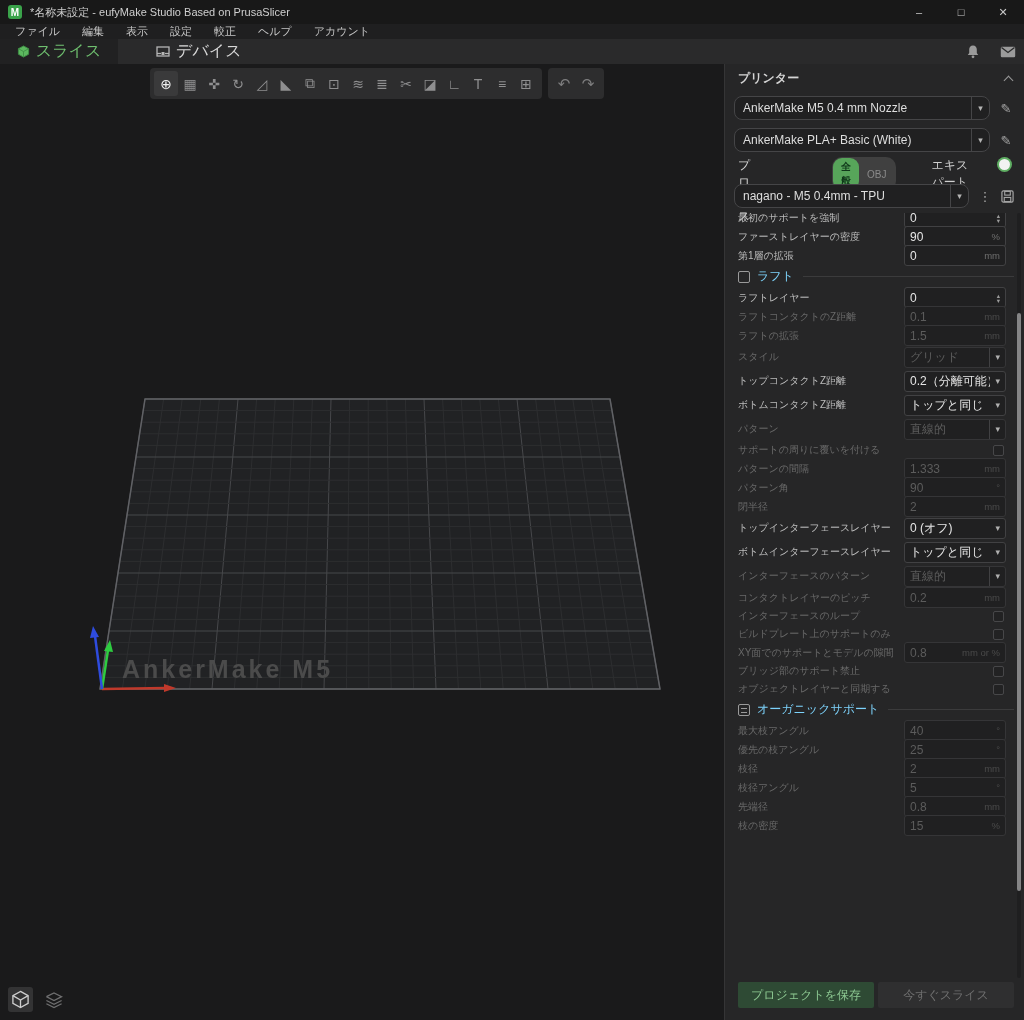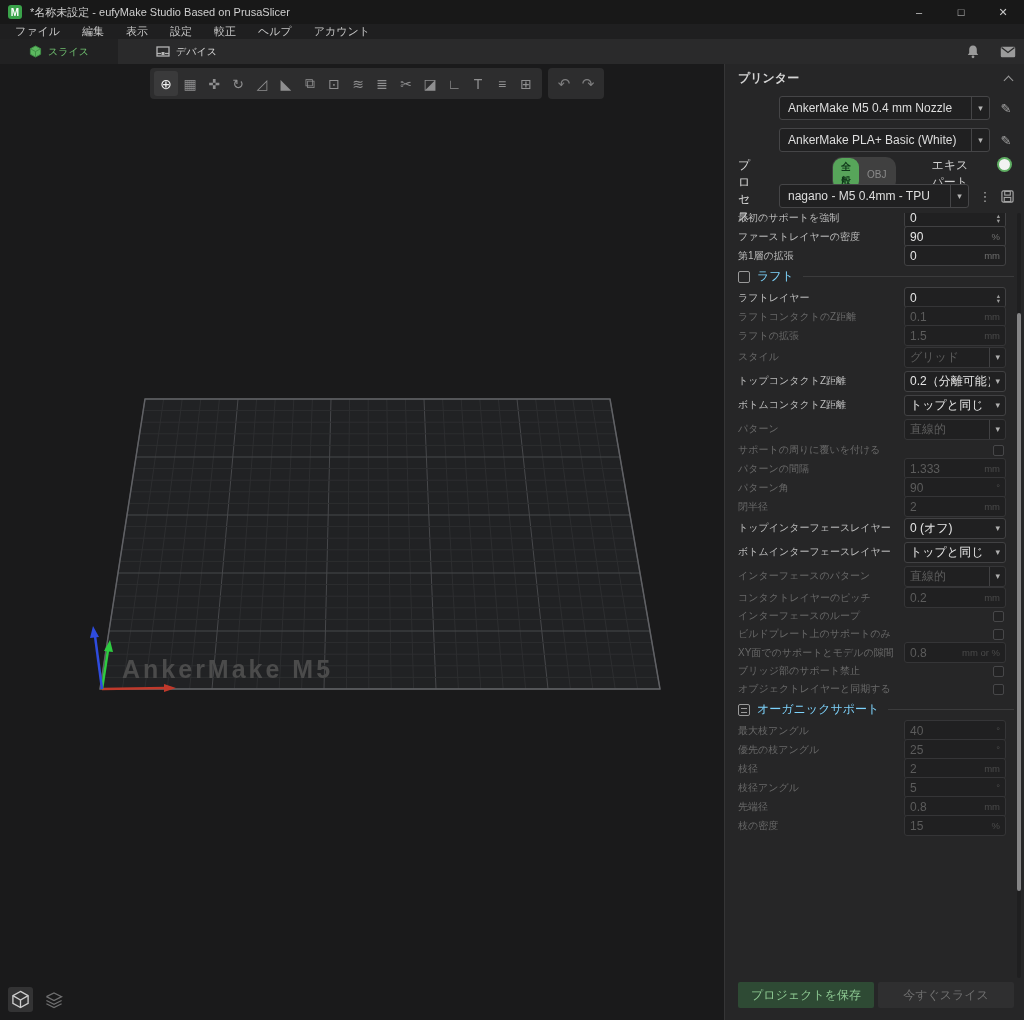--- a/index.html
+++ b/index.html
@@ -13,21 +13,21 @@
   .apptitle{font-size:11px;color:#cfcfcf;flex:1;}
   .winbtns{display:flex;height:24px;}
   .winbtn{width:42px;height:24px;display:flex;align-items:center;justify-content:center;color:#c9c9c9;font-size:11px;}
 
   
   .menubar{height:15px;background:#1f1f20;display:flex;align-items:center;padding-left:4px;}
   .menuitem{font-size:11px;color:#c6c6c6;padding:0 11px;}
 
   
   .tabbar{height:25px;background:#2a2a2b;display:flex;align-items:center;position:relative;}
-  .modetab{height:25px;display:flex;align-items:center;gap:6px;font-size:10px;padding:0 24px;}
+  .modetab{height:25px;display:flex;align-items:center;gap:6px;font-size:16px;padding:0 24px;}
   .modetab.active{background:#212122;color:#6fbf6f;width:118px;justify-content:center;padding:0;}
   .modetab.idle{color:#d8d8d8;margin-left:14px;}
   .tabbar-right{position:absolute;right:8px;top:0;height:25px;display:flex;align-items:center;gap:20px;}
 
   
   .main{position:absolute;top:64px;left:0;right:0;bottom:0;display:flex;}
   .viewport{width:724px;position:relative;background:#1a1a1b;overflow:hidden;}
   .viewport svg.plate{position:absolute;inset:0;}
 
   
@@ -41,21 +41,21 @@
   .viewmodes{position:absolute;left:8px;bottom:8px;display:flex;gap:8px;align-items:center;}
   .vmbtn{width:25px;height:25px;display:flex;align-items:center;justify-content:center;border-radius:3px;}
   .vmbtn.active{background:#333334;}
 
   
   .panel{flex:1;background:#262627;border-left:1px solid #353536;display:flex;flex-direction:column;font-size:12px;}
   .phdr{height:29px;display:flex;align-items:center;padding:0 12px 0 13px;color:#d5d5d5;}
   .phdr .htxt{flex:1;font-weight:bold;}
   .chev{width:7px;height:7px;border-left:1.5px solid #9a9a9a;border-top:1.5px solid #9a9a9a;transform:rotate(45deg);margin-top:3px;}
   .comborow{display:flex;align-items:center;padding:3px 10px 5px 9px;gap:8px;}
-  .combo{flex:1;height:24px;background:#202021;border:1px solid #454547;border-radius:3px;display:flex;align-items:center;overflow:hidden;margin-left:45px;}
+  .combo{flex:1;height:24px;background:#202021;border:1px solid #454547;border-radius:8px;display:flex;align-items:center;overflow:hidden;}
   .combo .ctxt{flex:1;padding:0 8px;color:#dedede;white-space:nowrap;overflow:hidden;font-size:12px;}
   .combo .carr{width:18px;height:100%;display:flex;align-items:center;justify-content:center;color:#b5b5b5;font-size:9px;border-left:1px solid #454547;}
   .iconbtn{color:#a5a5a5;font-size:13px;display:flex;align-items:center;justify-content:center;width:16px;}
   .procrow{height:26px;display:flex;align-items:flex-start;padding:0 12px 0 13px;gap:18px;}
   .proclabel{color:#d5d5d5;}
   .pillgroup{background:#404040;border-radius:10px;display:flex;align-items:center;padding:1px;margin-left:52px;}
   .pill-on{background:#57a55a;color:#10381a;border-radius:9px;font-size:10px;padding:2px 8px;font-weight:bold;}
   .pill-off{color:#8a8a8a;font-size:10px;padding:2px 8px;}
   .procspacer{flex:1;}
   .expert{color:#cfcfcf;font-size:12px;}

